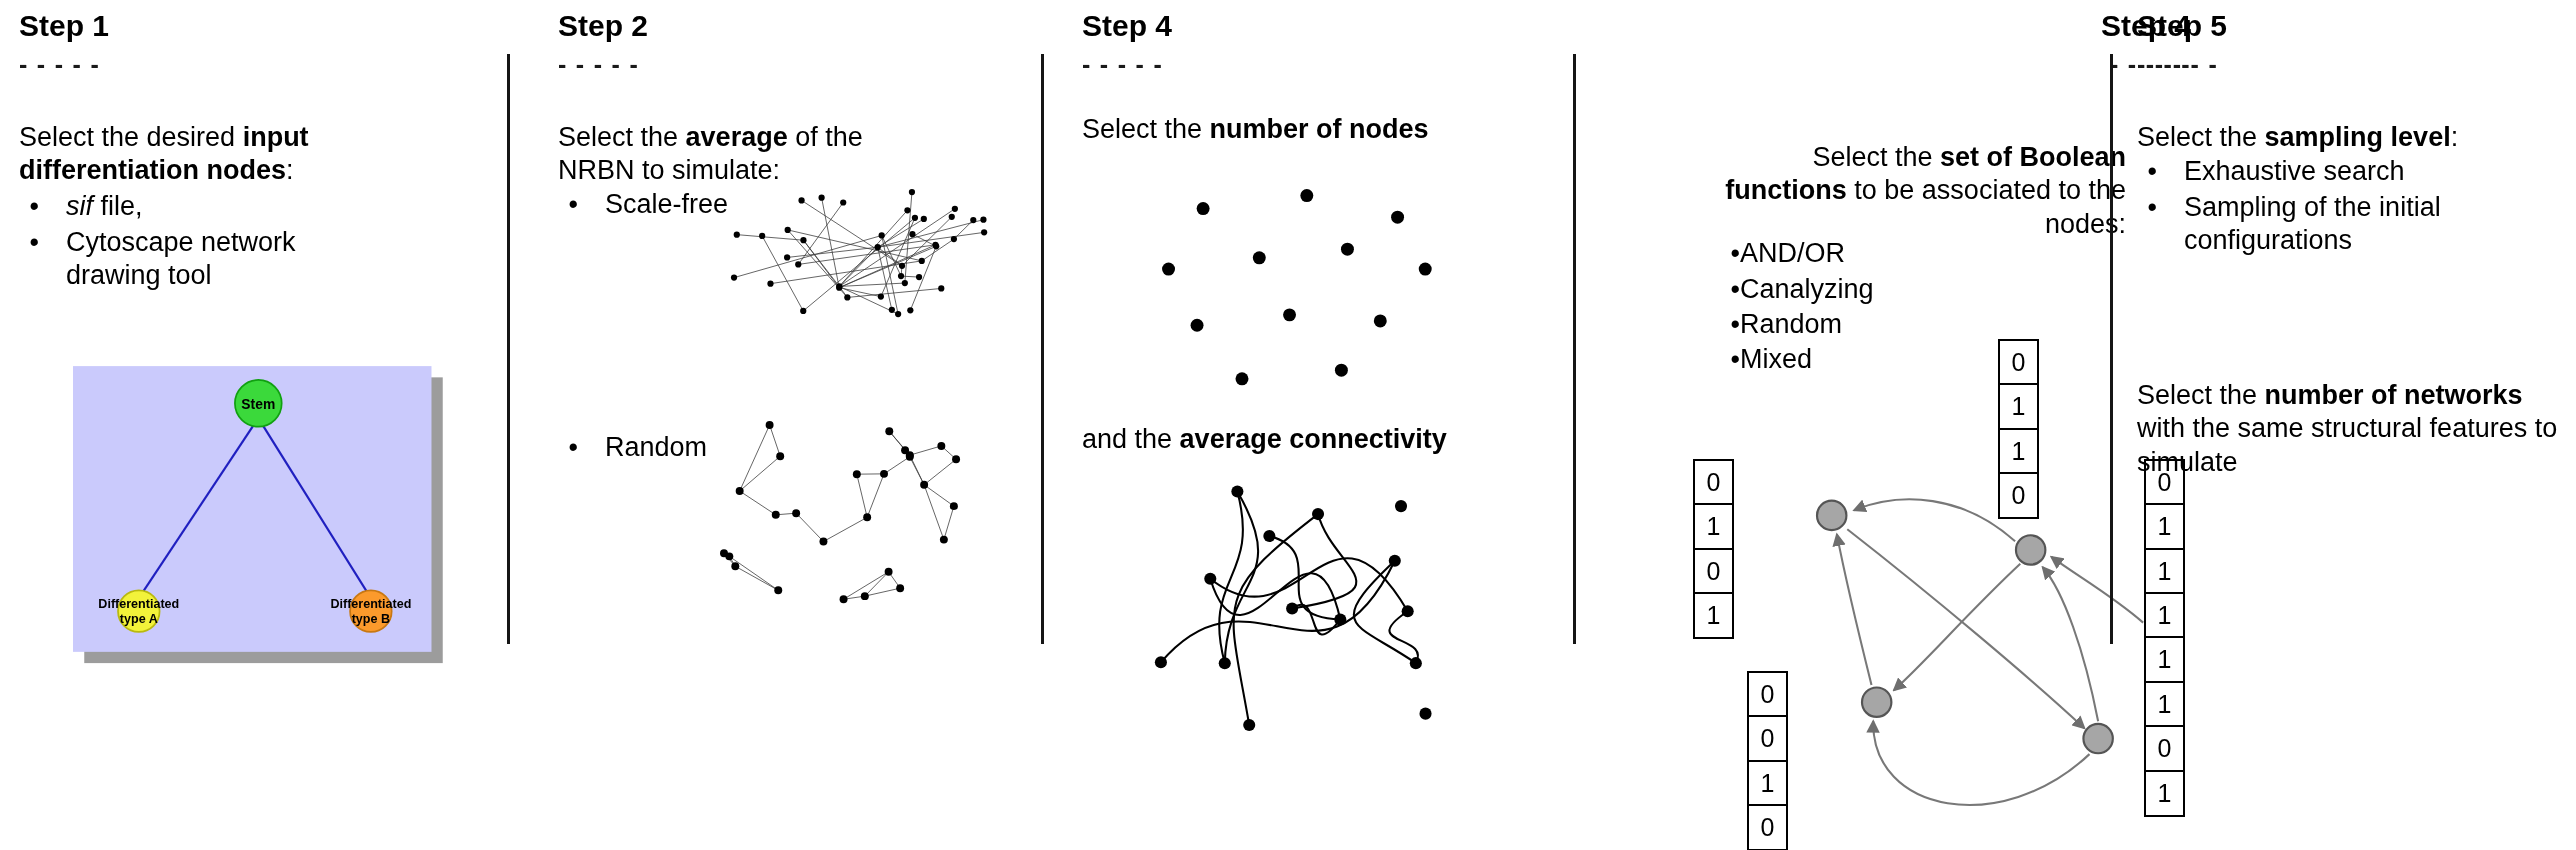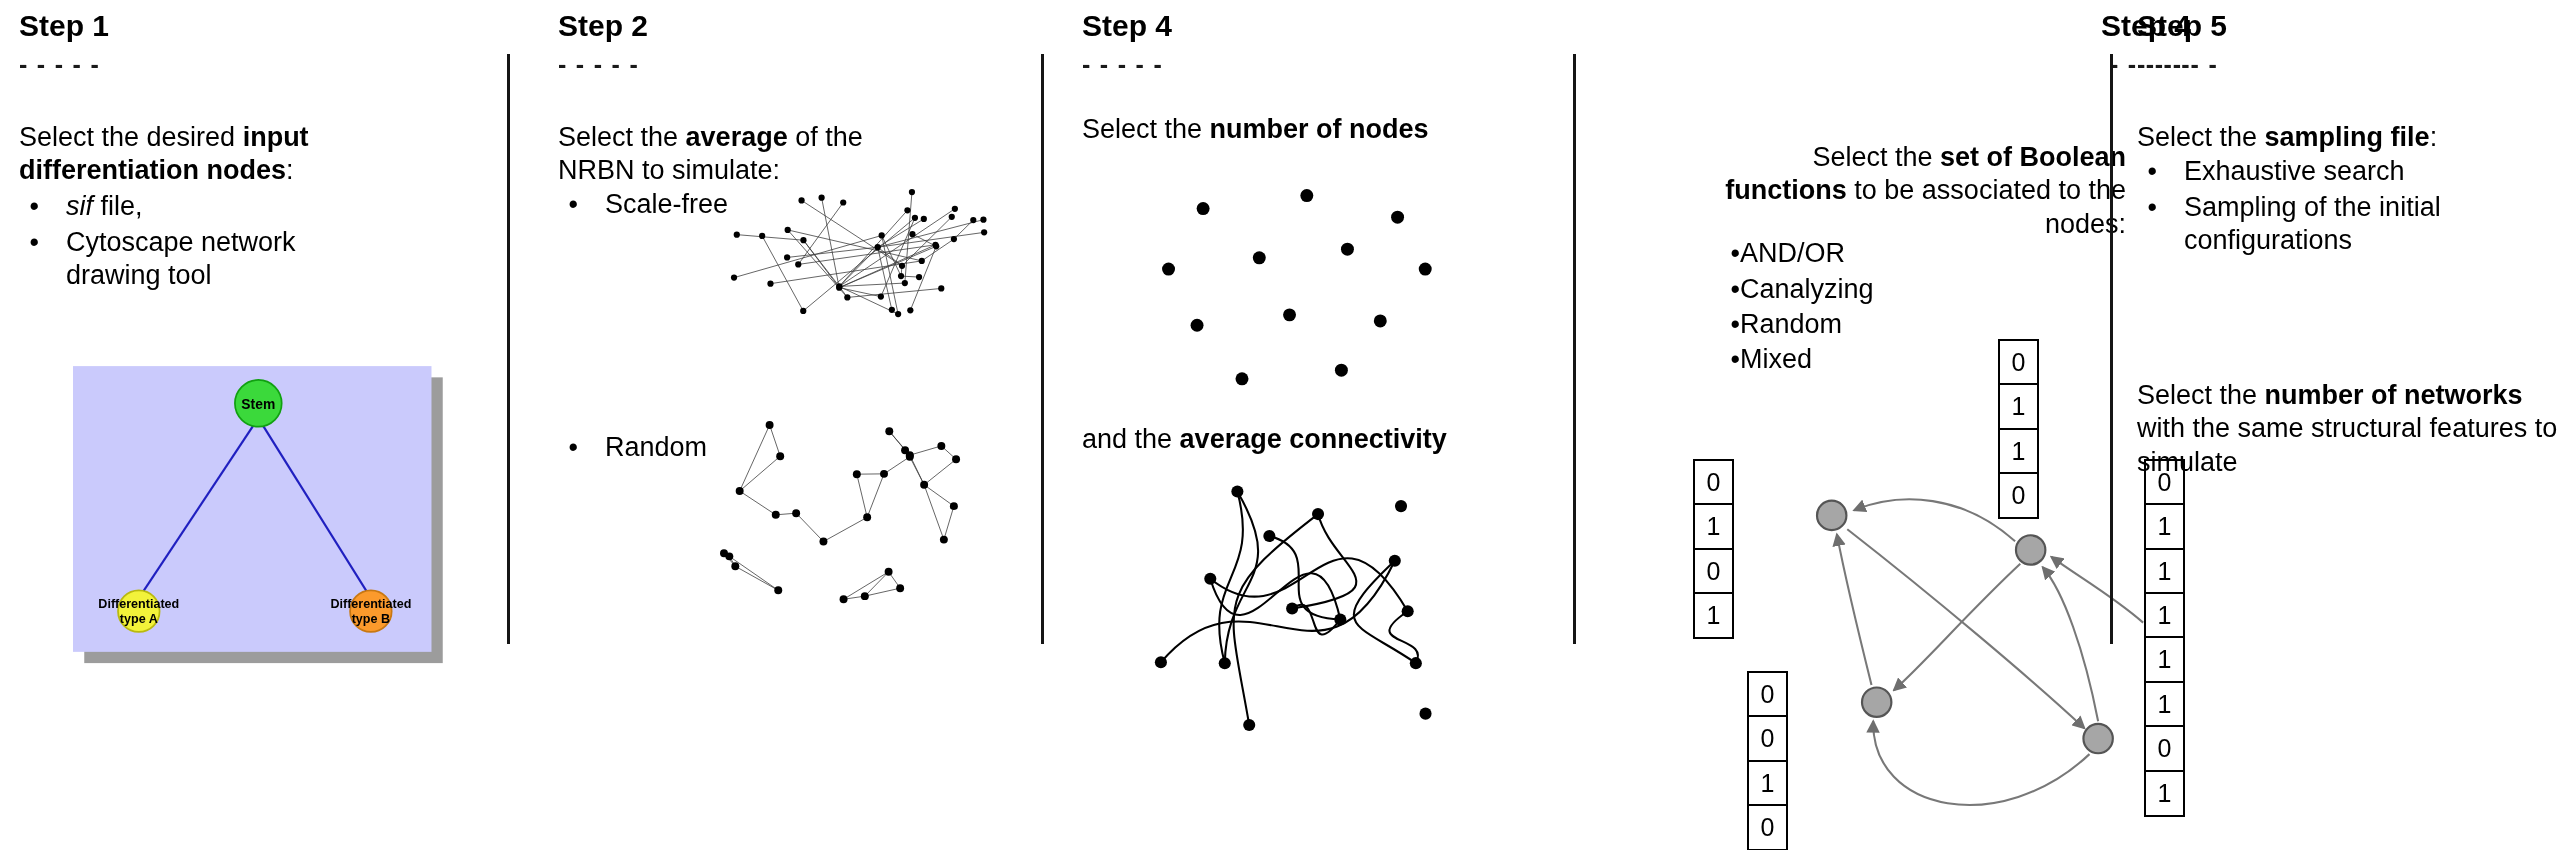--- a/index.html
+++ b/index.html
@@ -356,21 +356,21 @@
         </div>
     </div>
   </div>
 
   <div class="divider" style="left:2110px;"></div>
 
   <div class="col" id="col5" style="left:2137px; width:433px; height:835px;">
     <div class="step-title">Step 5</div>
     <div class="dashes">- - - - -</div>
     <div class="para" style="position:absolute; top:112px; left:0; width:433px;">
-      <span>Select the </span><span class="b">sampling file</span><span>:</span>
+      <span>Select the </span><span class="b">sampling level</span><span>:</span>
     </div>
     <div style="position:absolute; top:145px; left:0;">
       <div class="bullet">
         <span class="dot">•</span>
         <span>Exhaustive search</span>
       </div>
       <div class="bullet">
         <span class="dot">•</span>
         <span style="display:inline-block; max-width:312px;">Sampling of the initial configurations</span>
       </div>

